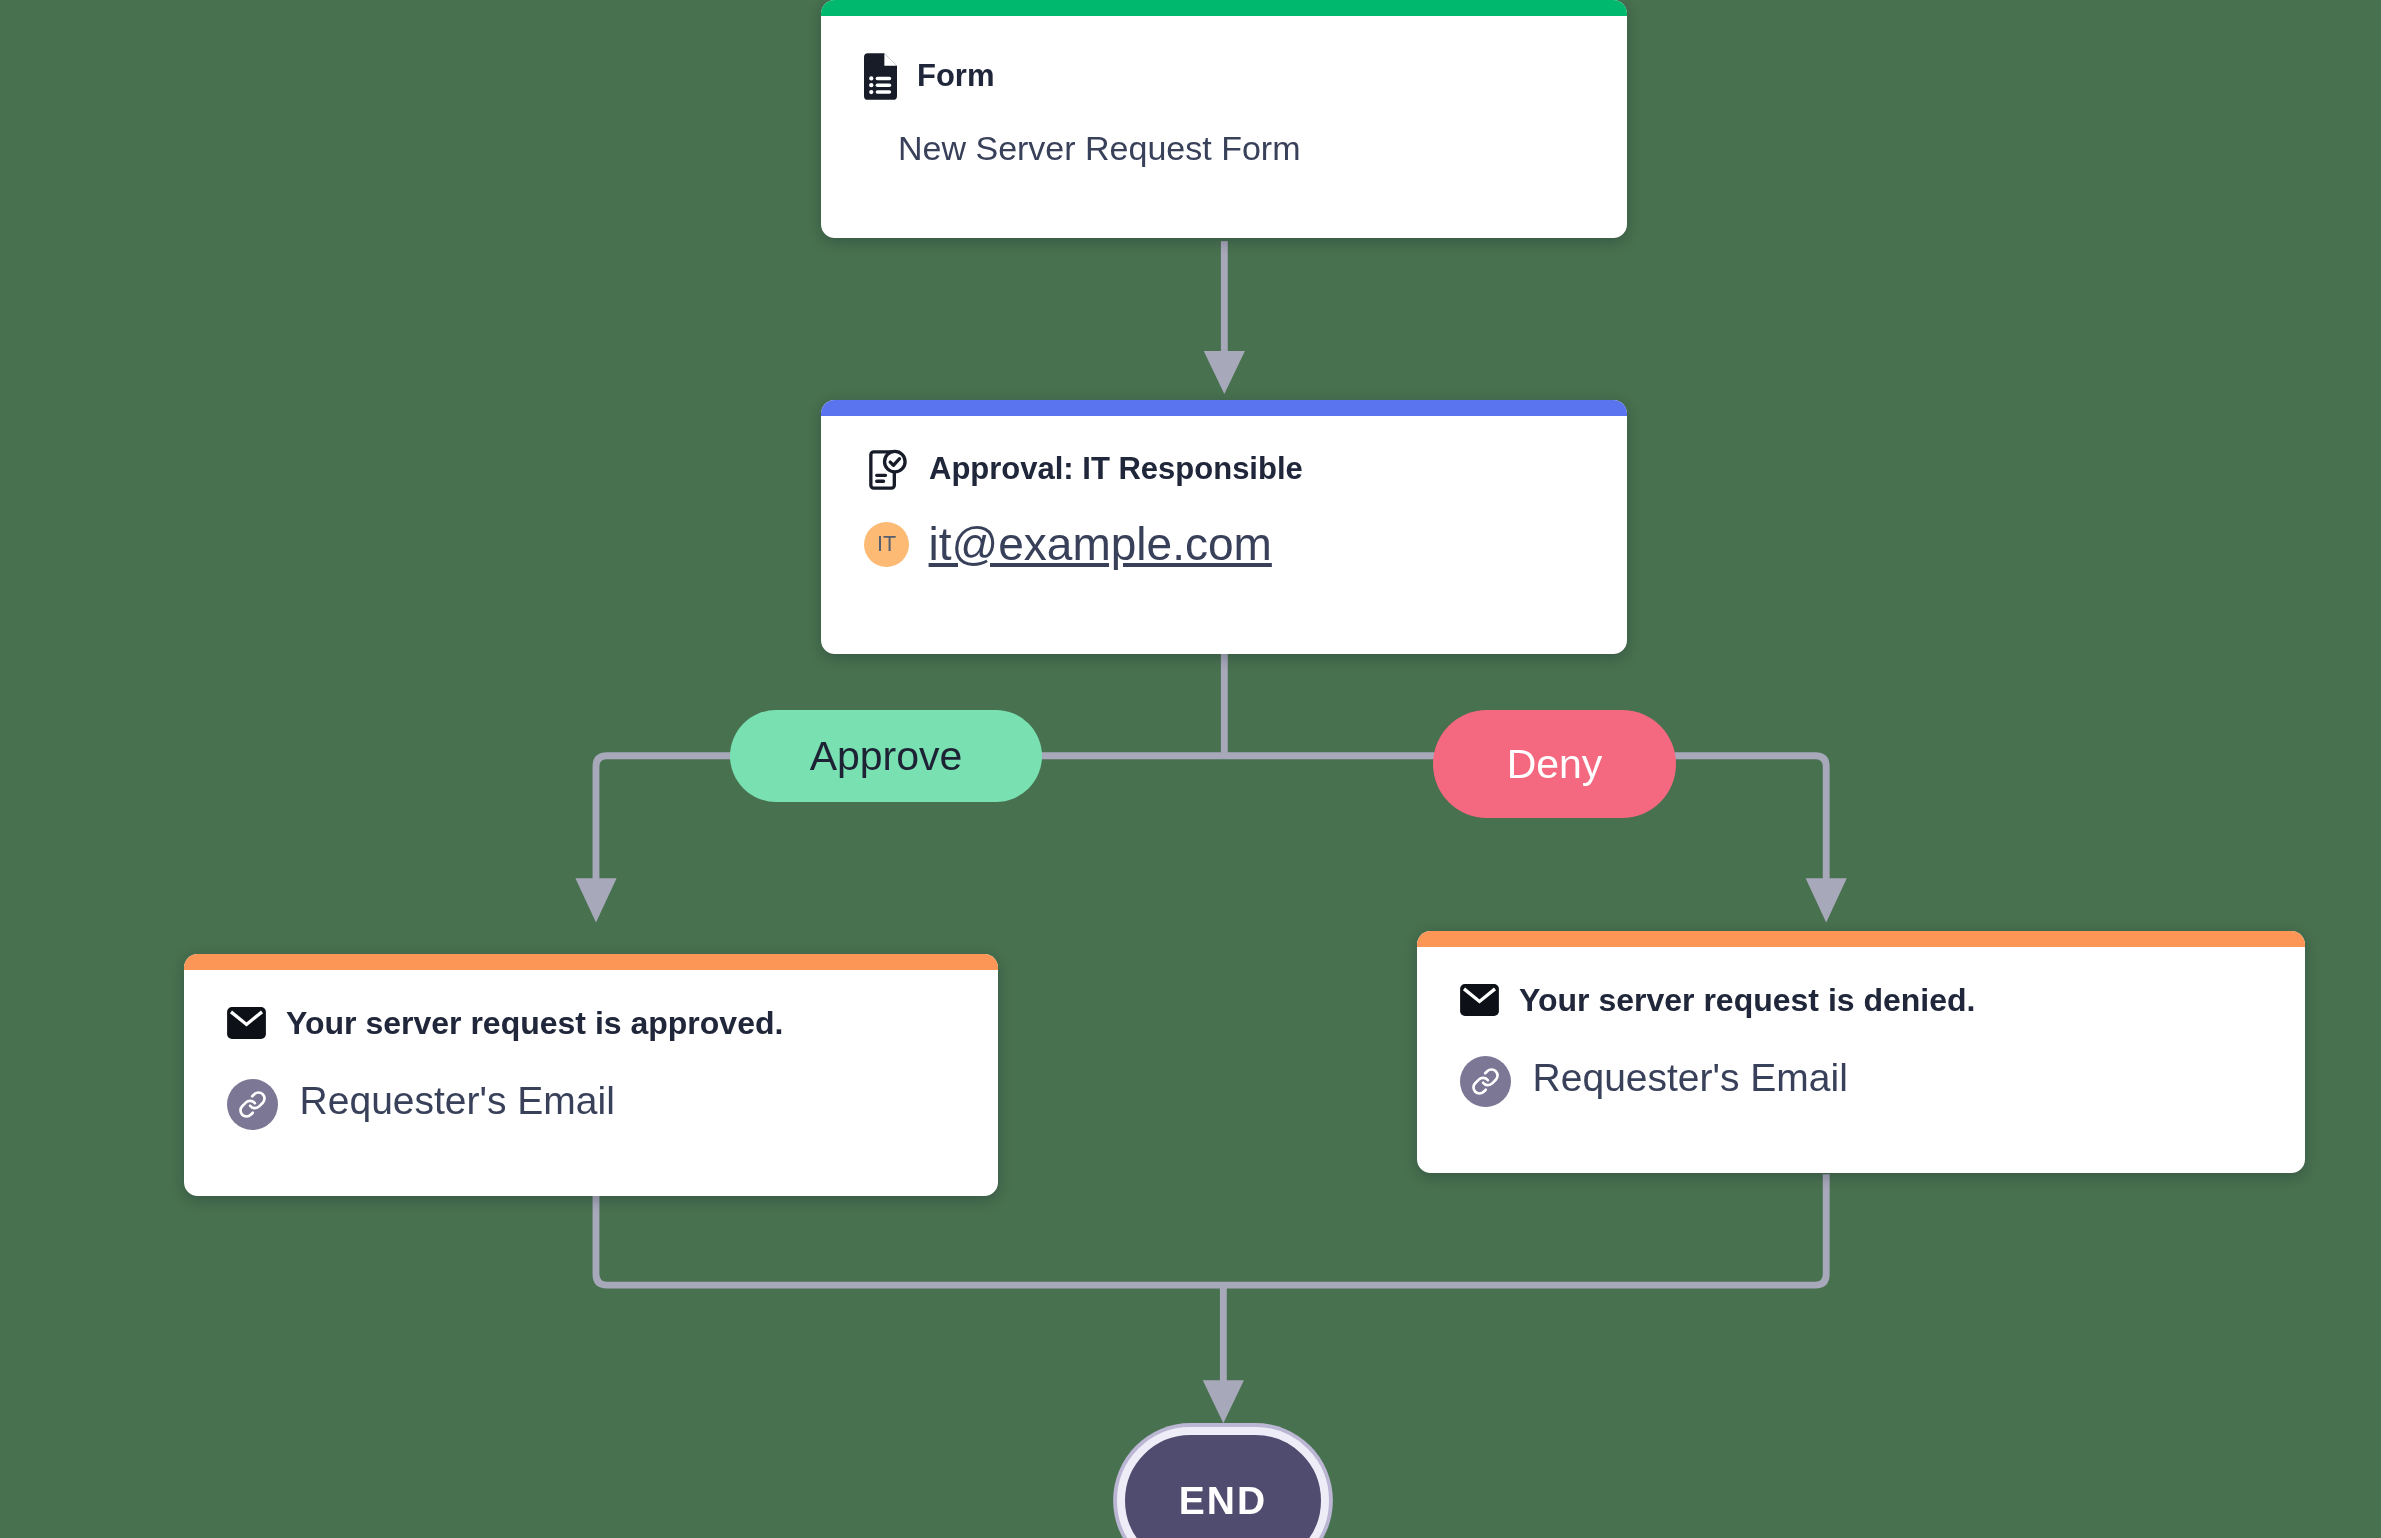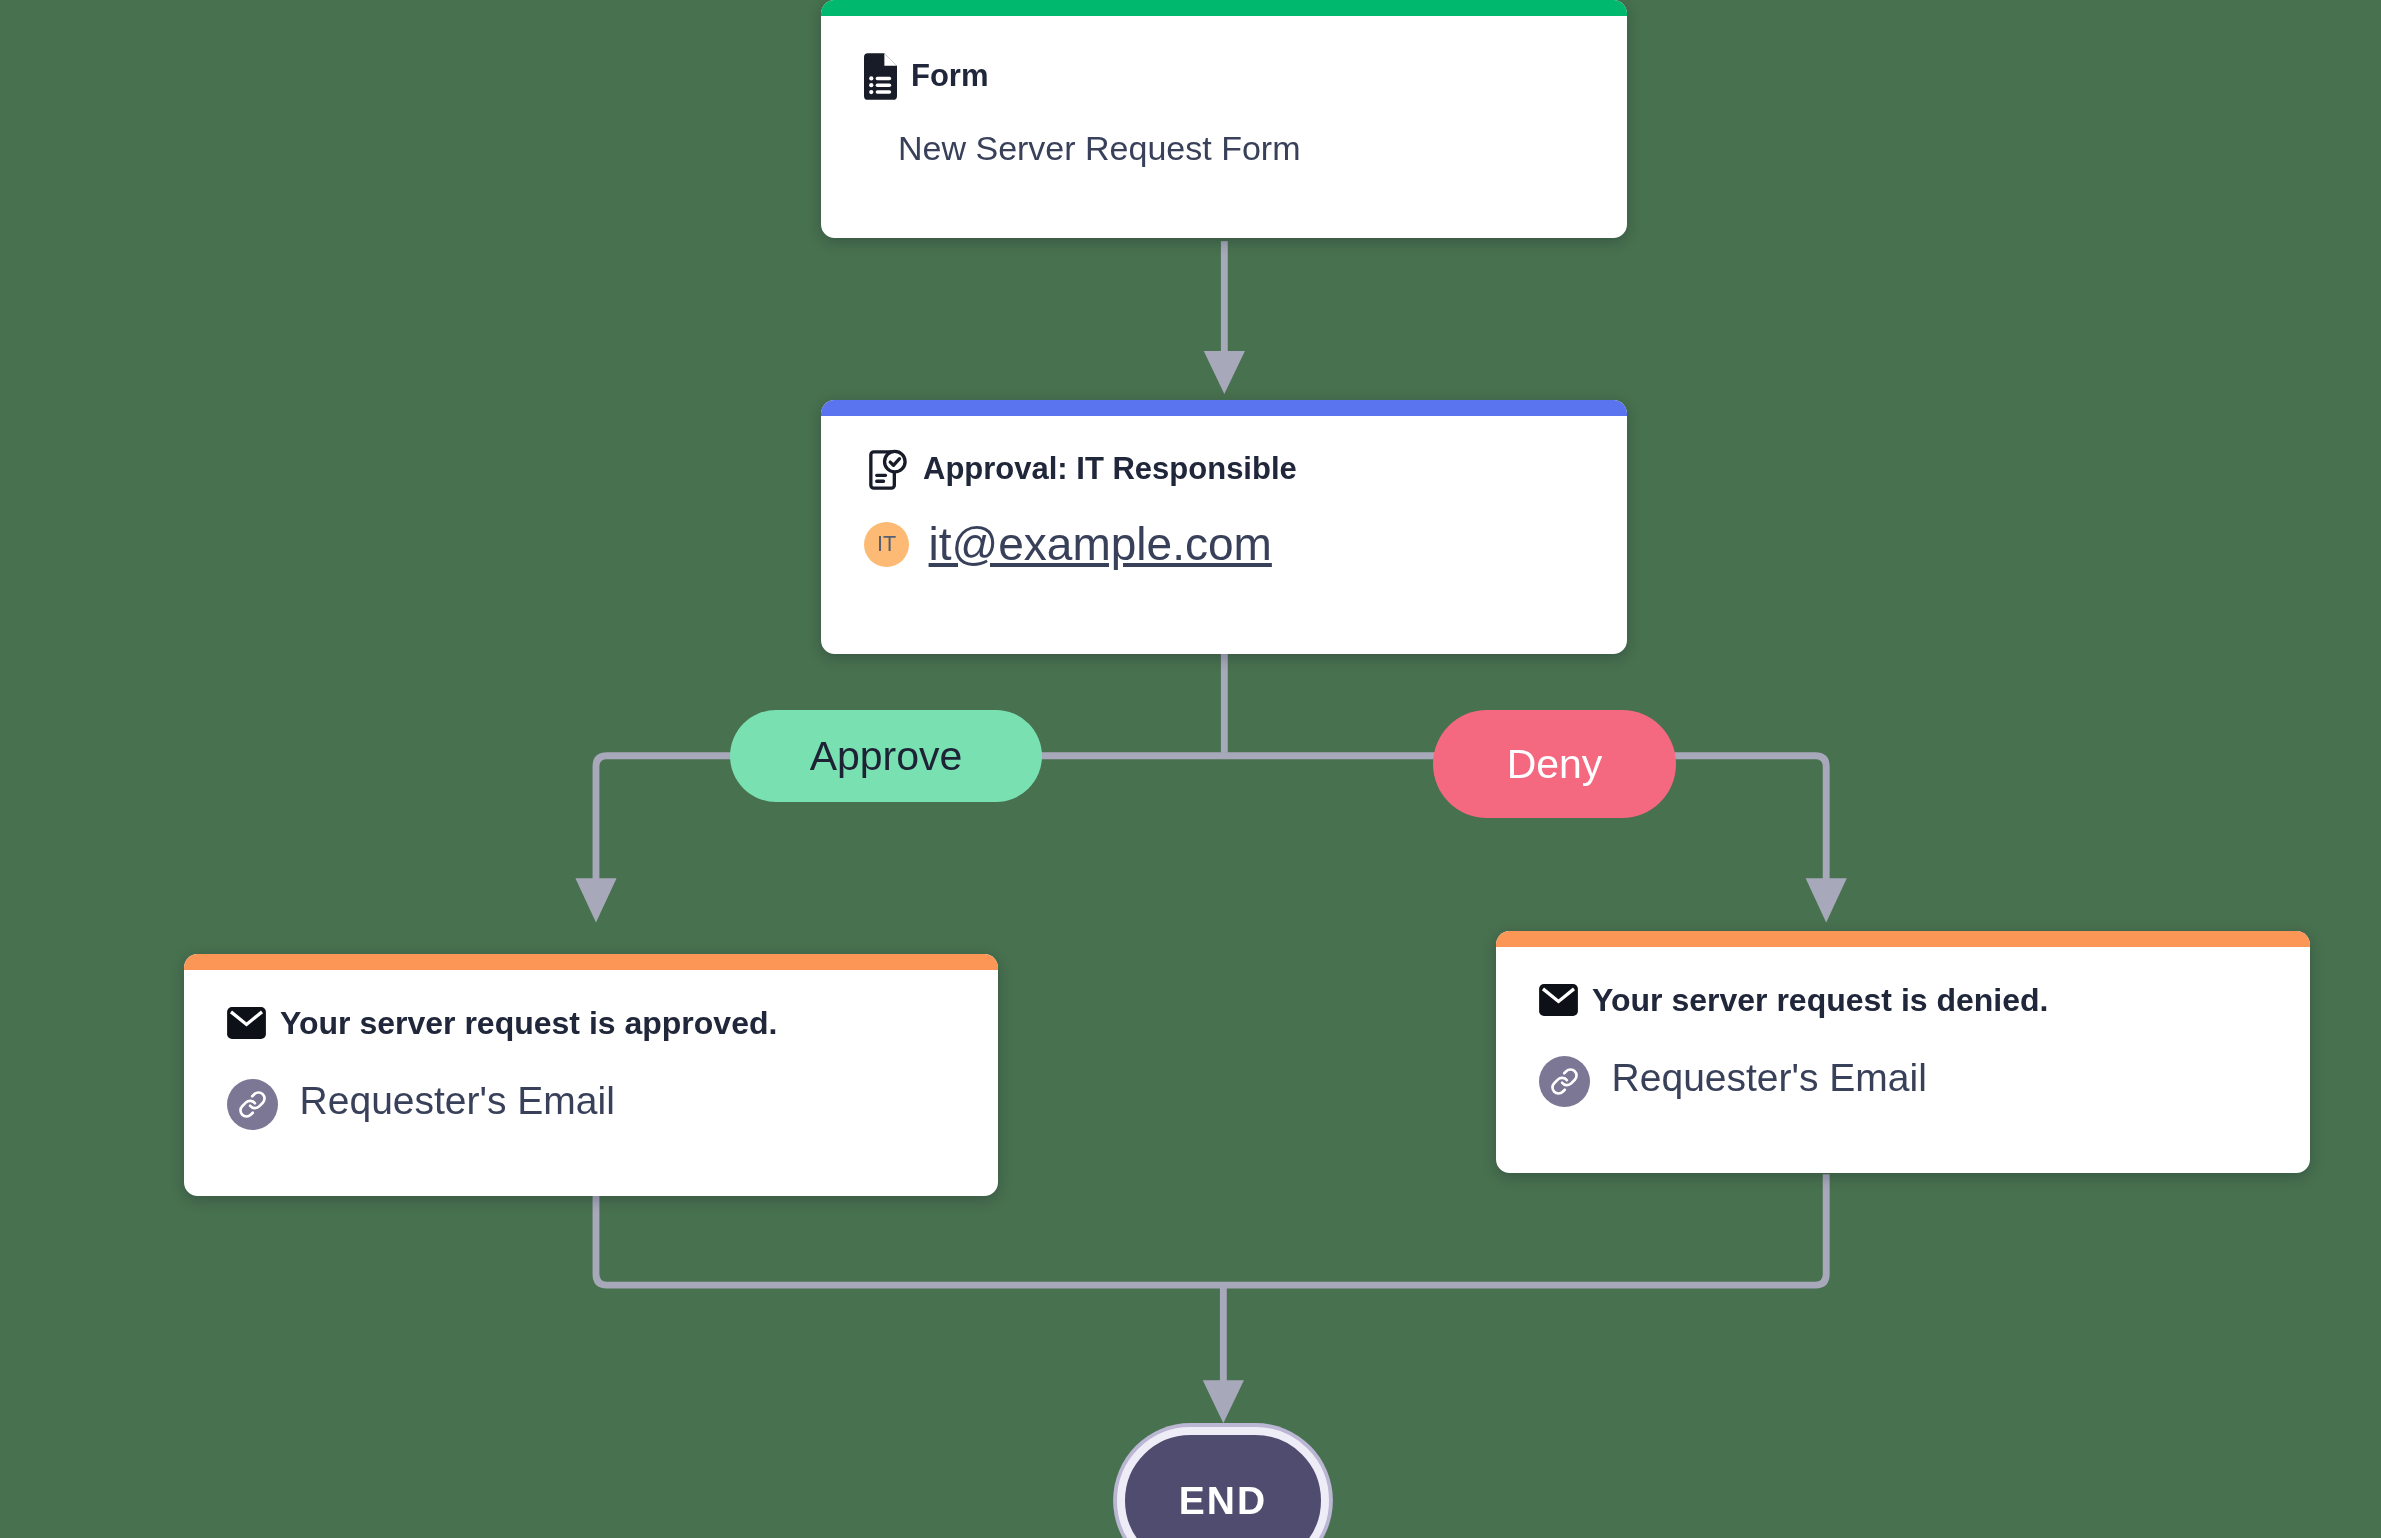--- a/index.html
+++ b/index.html
@@ -20,24 +20,24 @@
     box-sizing:border-box;
   }
   .accent-bar { height:15.7px; border-radius:13.7px 13.7px 0 0; }
   .accent-form     { background:var(--form-accent,#00b96e); }
   .accent-approval { background:var(--approval-accent,#5a73ee); }
   .accent-email    { background:var(--email-accent,#fb9656); }
 
   #form-card     { left:821px;  top:0;     width:806px; height:238px; }
   #approval-card { left:821px;  top:400px; width:806px; height:254px; }
   #approved-card { left:184px;  top:954px; width:814px; height:242px; }
-  #denied-card   { left:1496px; top:931px; width:814px; height:242px; }
+  #denied-card   { left:1417px; top:931px; width:888px; height:242px; }
 
   .card-body { padding:37px 41px 0 43px; }
-  .type-row { display:flex; align-items:center; gap:14px; }
+  .type-row { display:flex; align-items:center; gap:20px; }
   .type-label { font-weight:bold; font-size:31px; color:var(--card-title,#20273a); }
   .node-title { font-size:34px; color:var(--card-text,#39415a); margin-top:29px;margin-left:34px; }
 
   .assignee-row { display:flex; align-items:center; gap:19.6px; margin-top:25.5px; }
   .avatar {
     width:45px; height:45px; border-radius:50%;
     background:#fdba74; color:#555f70; font-size:21.6px;
     display:flex; align-items:center; justify-content:center;
   }
   .assignee-email { font-size:46px; color:var(--card-text,#39415a);text-decoration:underline; }

